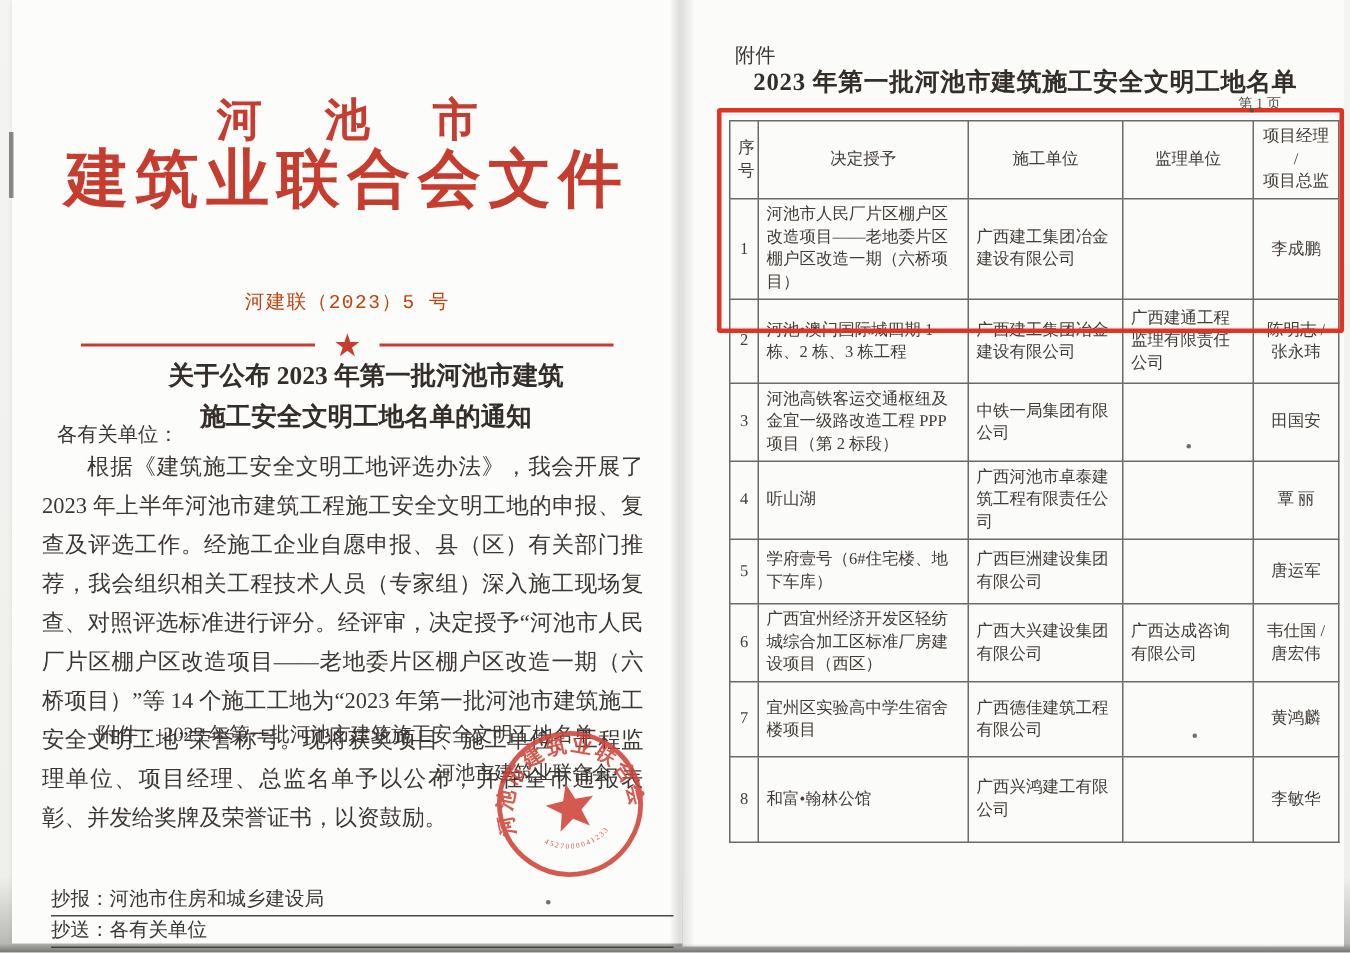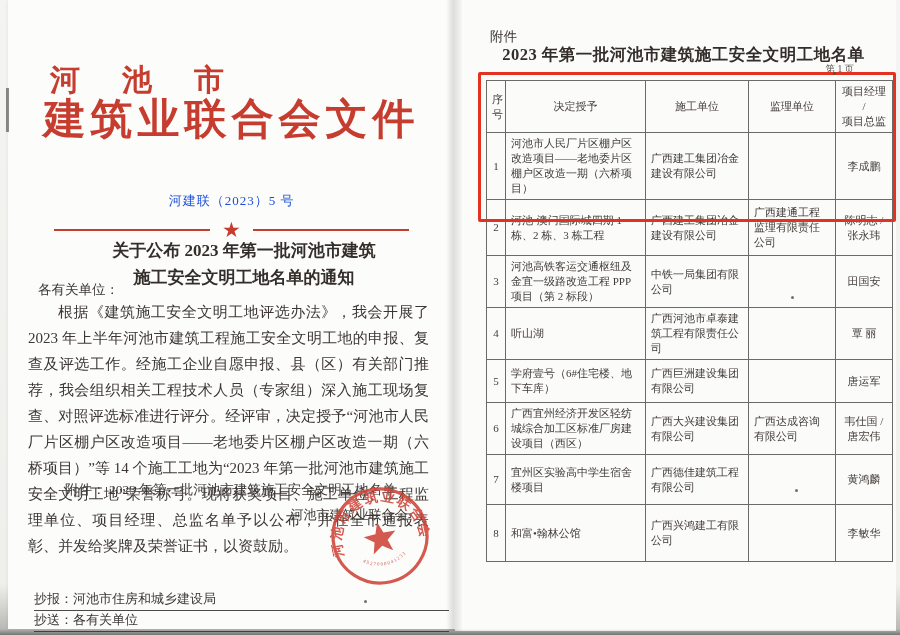--- a/index.html
+++ b/index.html
@@ -16,28 +16,28 @@
   .page-right { left:455px; width:441px; height:631px; background:#fbfbf9; }
   .fold {
     position:absolute; left:446px; top:0; width:16px; height:631px;
     background:linear-gradient(90deg,rgba(0,0,0,0) 0%,rgba(0,0,0,.12) 45%,rgba(0,0,0,.02) 100%);
     pointer-events:none;
   }
   .edge-mark { position:absolute; left:6px; top:88px; width:3px; height:44px; background:#2f2f2d; opacity:.55; }
 
   
   .org-line1 {
-    position:absolute; top:60px; left:0; right:0; 
+    position:absolute; top:60px; left:0; right:0; text-align:center;
     font-size:30px; font-weight:bold; color:#c63c2e; letter-spacing:42px; text-indent:42px;
   }
   .org-line2 {
     position:absolute; top:91px; left:0; right:0; text-align:center;
     font-size:42px; font-weight:bold; color:#c63c2e; letter-spacing:5px;
   }
-  .doc-number { position:absolute; top:192px; left:0; right:0; text-align:center; font-size:13px; color:#1d4ed8; letter-spacing:1px; }
+  .doc-number { position:absolute; top:192px; left:0; right:0; text-align:center; font-size:13px; color:#c2410c; letter-spacing:1px;font-family:Liberation Mono, monospace; }
   .divider { position:absolute; top:220px; left:46px; right:46px; display:flex; align-items:center; }
   .divider .rule { flex:1; height:2px; background:#c63c2e; }
   .divider .star { color:#c63c2e; font-size:21px; line-height:20px; margin:0 12px; }
   .doc-title { position:absolute; top:237px; left:12px; right:0; text-align:center; font-size:17px; font-weight:bold; color:#332e2a; line-height:27px; white-space:pre-line;padding-left:13px; }
   .salutation { position:absolute; top:281px; left:30px; font-size:13.5px; }
   .body-par {
     position:absolute; top:299px; left:20px; right:26px;
     font-size:15px; line-height:26px; text-align:justify; text-indent:2em; color:#3c3734;
   }
   .attachment-line { position:absolute; top:481px; left:30px; right:26px; font-size:13.5px; text-indent:2em; }

